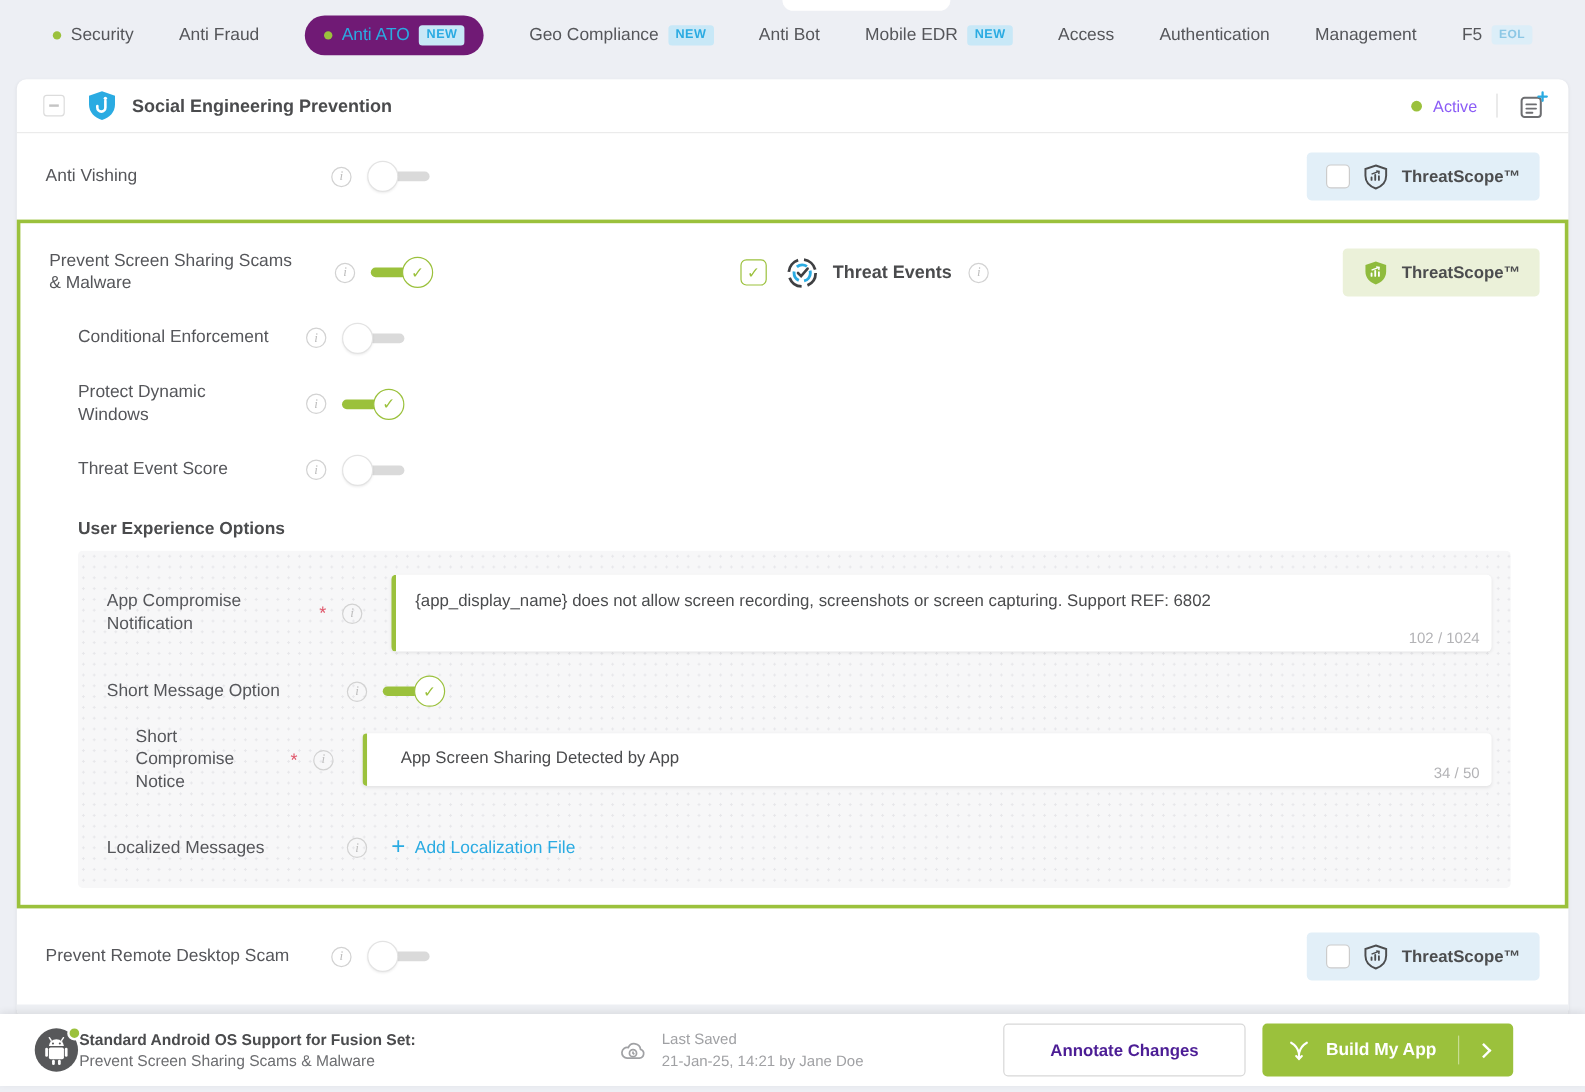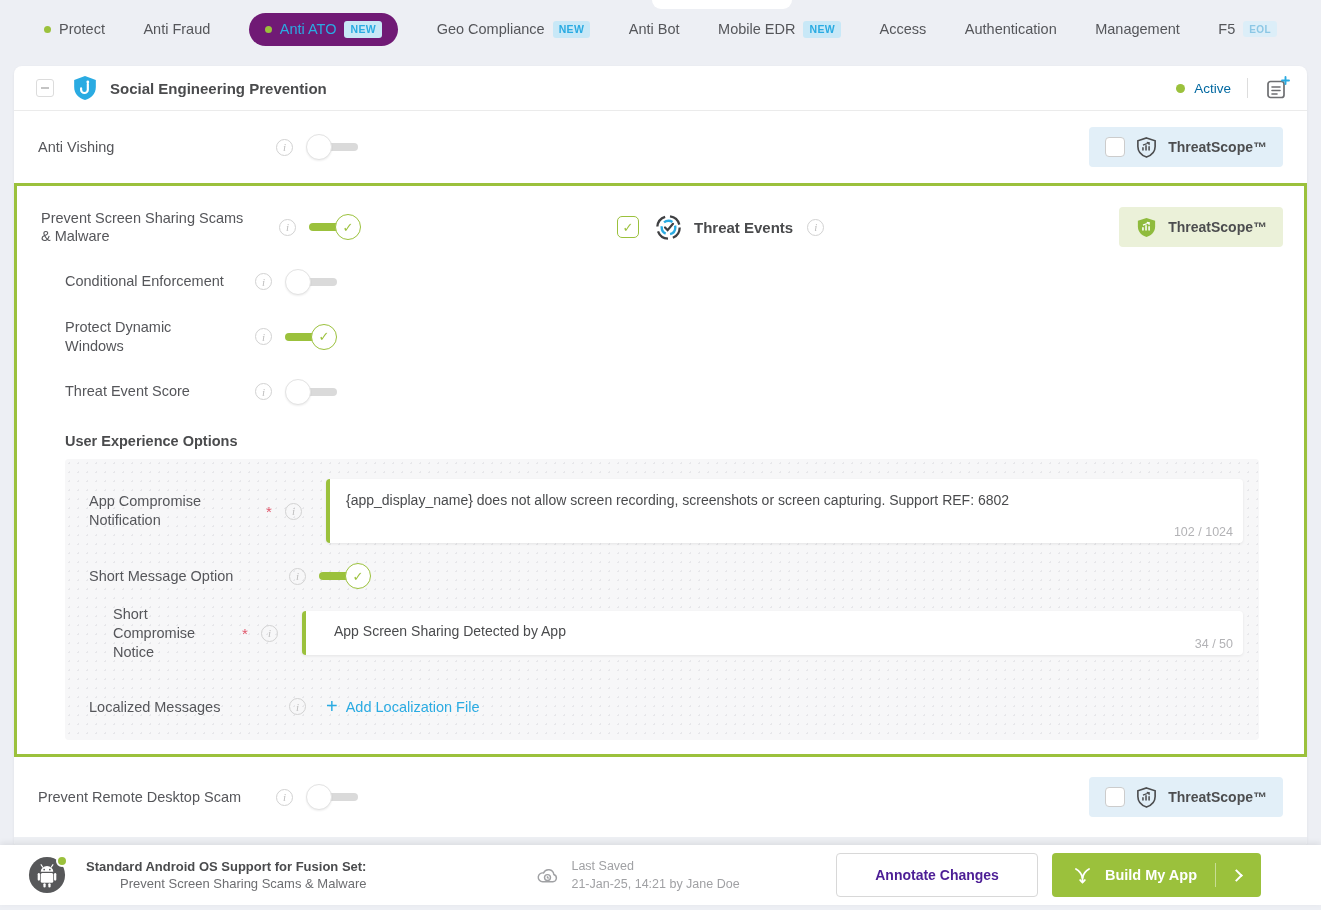--- a/index.html
+++ b/index.html
@@ -19,21 +19,21 @@
   .badge.eol { background:#dceef8; color:#8cc7e5; font-size:10px; }
 
   
   .card { margin:8px 14px 0; background:#fff; border-radius:8px; box-shadow:0 1px 3px rgba(0,0,0,.06); }
   .card-header { display:flex; align-items:center; height:45px; padding:0 16px 0 22px; border-bottom:1px solid #ebebeb; }
   .collapse-btn { width:18px; height:18px; border:1px solid #dcdcdc; border-radius:3px; display:flex; align-items:center; justify-content:center; margin-right:18px; cursor:pointer; background:#fff; }
   .collapse-btn i { width:8px; height:2px; background:#c4c4c4; }
   .card-title { font-size:15px; font-weight:bold; color:#4a4b4d; margin-left:12px; }
   .header-right { margin-left:auto; display:flex; align-items:center; }
   .status-dot { width:9px; height:9px; border-radius:50%; background:#9bc13c; }
-  .status-text { font-size:13.5px; color:#0369a1; margin-left:9px; }
+  .status-text { font-size:13.5px; color:#8b5cf6; margin-left:9px; }
   .v-div { width:1px; height:20px; background:#ddd; margin:0 16px; }
 
   .feature-row { display:flex; align-items:center; }
   .row-av { height:72px; }
   .row-rd { height:80px; }
   .f-label { width:232px; padding-left:24px; font-size:14.5px; color:#55565a; line-height:1.25; }
   .info { flex:none; width:17px; height:17px; border:1px solid #d2d2d2; border-radius:50%; color:#bdbdbd;
           font-size:11px; font-family:"Liberation Serif",serif; font-style:italic;
           display:flex; align-items:center; justify-content:center; margin-left:30px; cursor:pointer; }
   .info::after { content:"i"; }
@@ -92,42 +92,42 @@
   .link { display:flex; align-items:center; gap:8px; color:#2aabe2; font-size:14.5px; margin-left:20px; cursor:pointer; }
   .link .plus { font-size:20px; line-height:1; font-weight:400; margin-top:-2px; }
 
   .card-strip { height:12px; background:#edeff3; border-radius:0 0 8px 8px; }
 
   
   .footer { position:absolute; left:0; right:0; bottom:5px; height:60px; background:#fff;
             box-shadow:0 -2px 6px rgba(0,0,0,.08); display:flex; align-items:center; padding:0 60px 0 28px; }
   .android-wrap { position:relative; width:38px; height:38px; flex:none; }
   .gdot { position:absolute; top:-1px; right:-2px; width:12px; height:12px; border-radius:50%; background:#9bc13c; border:2px solid #fff; }
-  .fusion-text { margin-left:20px;text-align:right; }
+  .fusion-text { margin-left:0; }
   .fusion-title { font-size:13px; font-weight:bold; color:#4a4b4d; }
   .fusion-sub { font-size:13px; color:#6d6e71; margin-top:2px; }
   .saved { display:flex; align-items:center; margin-left:170px; }
   .saved-text { margin-left:12px; font-size:12.5px; color:#a0a1a4; line-height:1.45; }
   .btn-annotate { height:44px; padding:0 38px; margin-left:auto; background:#fff; border:1px solid #d8d8d8; border-radius:4px;
                   font-weight:bold; font-size:14px; color:#4c1d95; display:flex; align-items:center; cursor:pointer; }
   .btn-build { height:44px; margin-left:14px; padding:0 14px 0 20px; background:#9bc13c; border:none; border-radius:4px;
                color:#fff; display:flex; align-items:center; cursor:pointer; }
   .btn-build .b-label { font-weight:bold; font-size:14.5px; margin-left:12px; font-family:"Liberation Sans",sans-serif; }
   .b-div { width:1px; height:24px; background:rgba(255,255,255,.45); margin:0 16px 0 18px; }
   .chev { width:9px; height:9px; border-top:2.5px solid #fff; border-right:2.5px solid #fff; transform:rotate(45deg); margin-right:6px; }
 </style>
 </head>
 <body>
 
 <div class="top-notch"></div>
 
 <div class="nav">
   <div class="tab">
     <span class="dot"></span>
-    <span>Protect</span>
+    <span>Security</span>
   </div>
   <div class="tab">
     <span>Anti Fraud</span>
   </div>
   <div class="tab active">
     <span class="dot"></span>
     <span>Anti ATO</span>
     <span class="badge">NEW</span>
   </div>
   <div class="tab">

